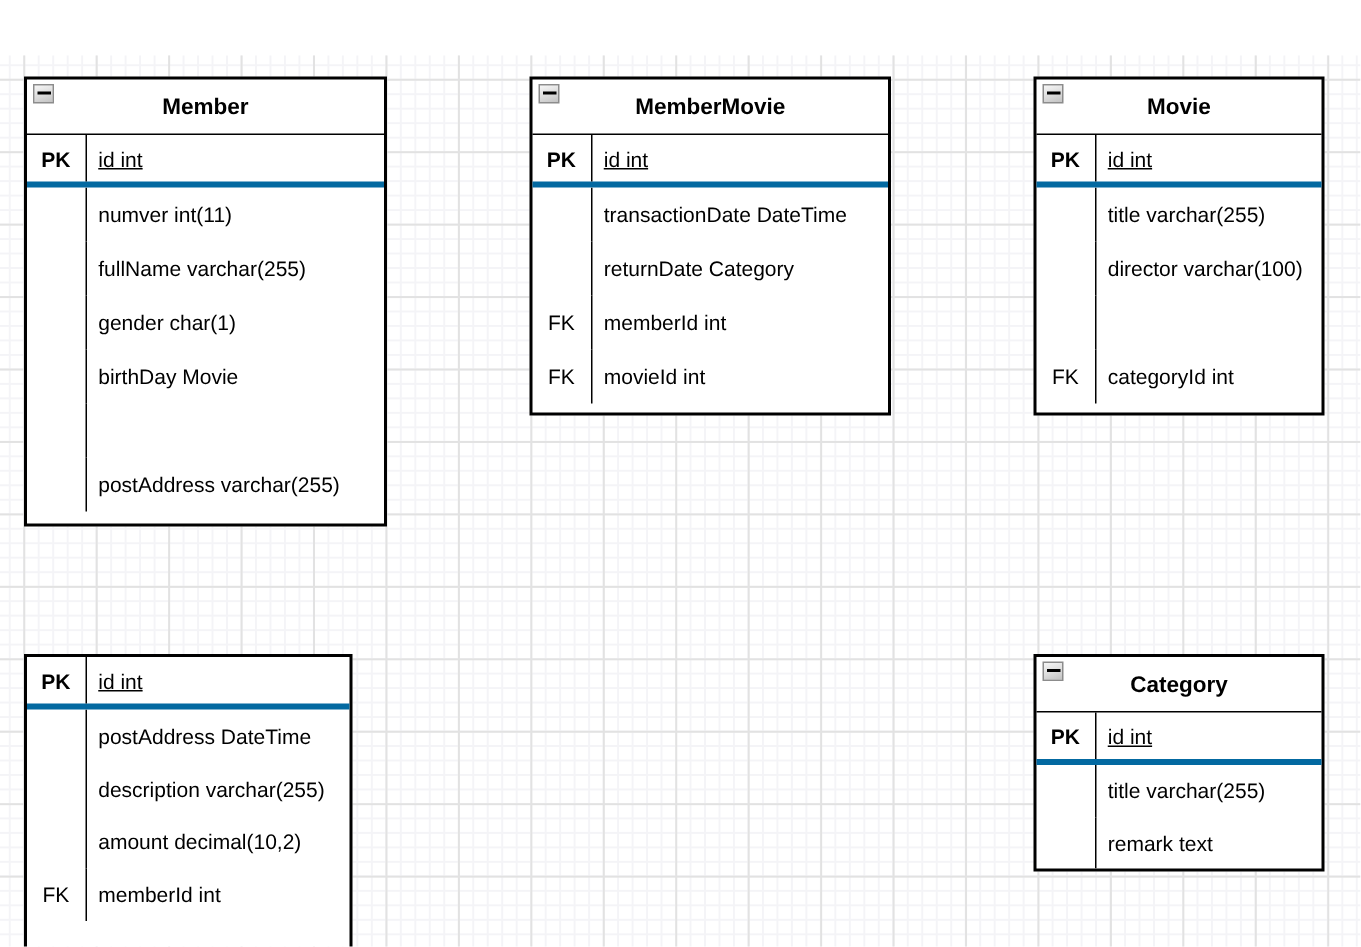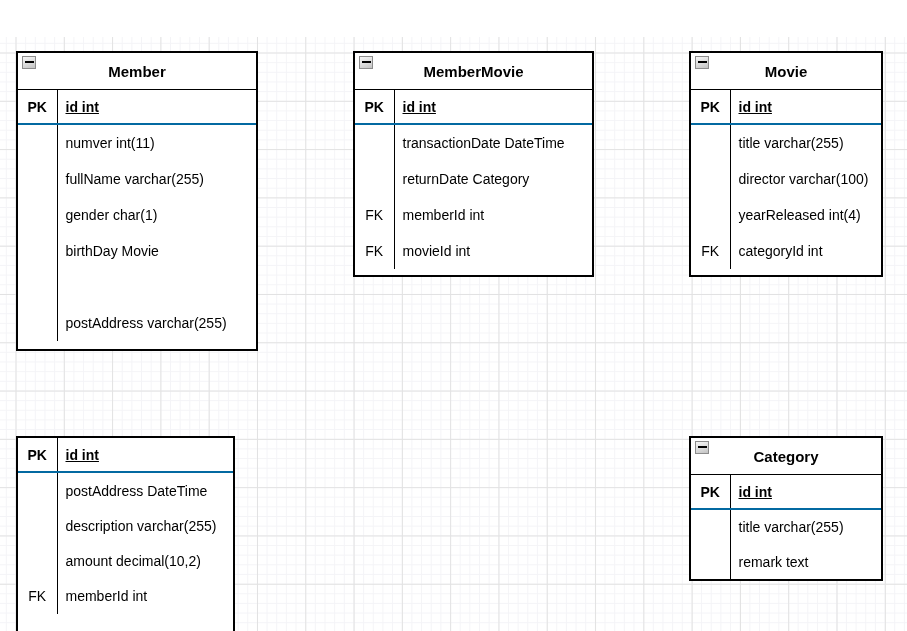--- a/index.html
+++ b/index.html
@@ -50,21 +50,21 @@
     box-sizing: border-box;
     background: linear-gradient(160deg, #f6f6f6 0%, #dcdcdc 55%, #c2c2c2 100%);
     border: 1px solid #8c8c8c;
     display: flex; align-items: center; justify-content: center;
   }
   .collapse .minus { width: 9px; height: 2px; background: #000; margin-top: -2px; }
 
   .pkrow {
     height: 35px; flex: 0 0 35px;
     box-sizing: border-box;
-    border-bottom: 2px solid #0369a1;
+    border-bottom: 4px solid #0369a1;
     display: flex;
   }
   .rows { flex: 1 1 auto; display: flex; flex-direction: column; overflow: hidden; }
   .row  { height: 36px; flex: 0 0 36px; display: flex; }
   .t-payment  .row { height: 35.25px; flex: 0 0 35.25px; }
   .t-category .row { height: 34.5px;  flex: 0 0 34.5px; }
 
   .key {
     flex: 0 0 39.5px; width: 39.5px;
     box-sizing: border-box;
@@ -73,21 +73,21 @@
     font-size: 14px; line-height: 1;
   }
   .field {
     flex: 1 1 auto;
     display: flex; align-items: center;
     padding-left: 8px;
     font-size: 14px; line-height: 1;
     white-space: nowrap; overflow: hidden;
   }
   .pkrow .key   { font-weight: bold; }
-  .pkrow .field { font-weight: bold; text-decoration: underline; }
+  .pkrow .field { font-weight: normal; text-decoration: underline; }
 </style>
 </head>
 <body>
 
 <div class="canvas">
 
   <div class="etable t-member">
     <div class="thead">
       <span class="collapse">
           <span class="minus"></span>
@@ -171,21 +171,20 @@
       <div class="row">
         <div class="key"></div>
         <div class="field">title varchar(255)</div>
       </div>
       <div class="row">
         <div class="key"></div>
         <div class="field">director varchar(100)</div>
       </div>
       <div class="row">
         <div class="key"></div>
-        <div class="field">yearReleased int(4)</div>
       </div>
       <div class="row">
         <div class="key">FK</div>
         <div class="field">categoryId int</div>
       </div>
     </div>
   </div>
 
   <div class="etable t-payment">
     <div class="pkrow">

